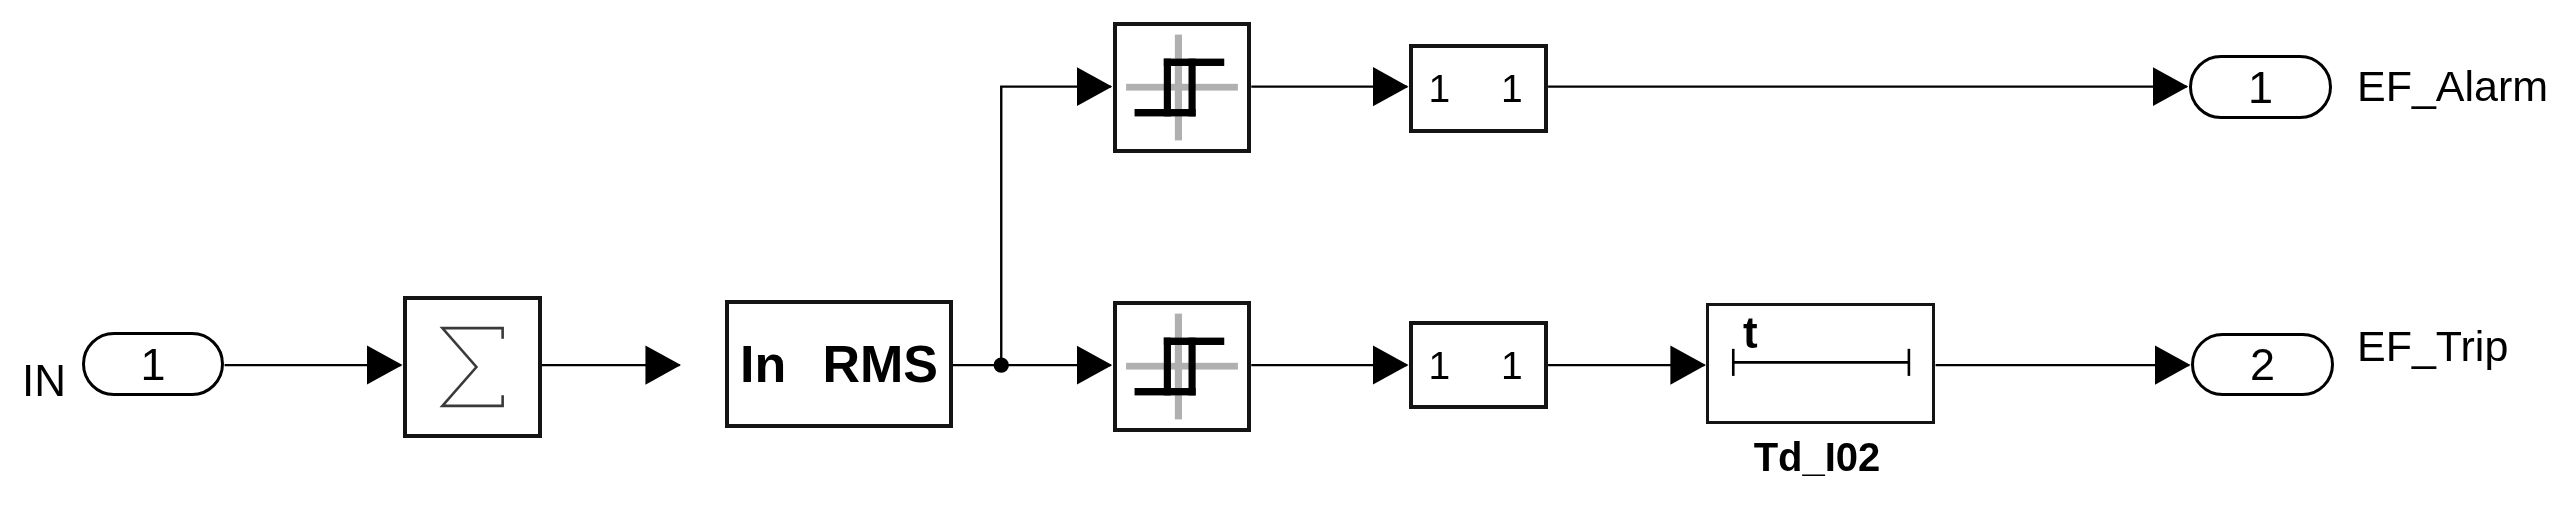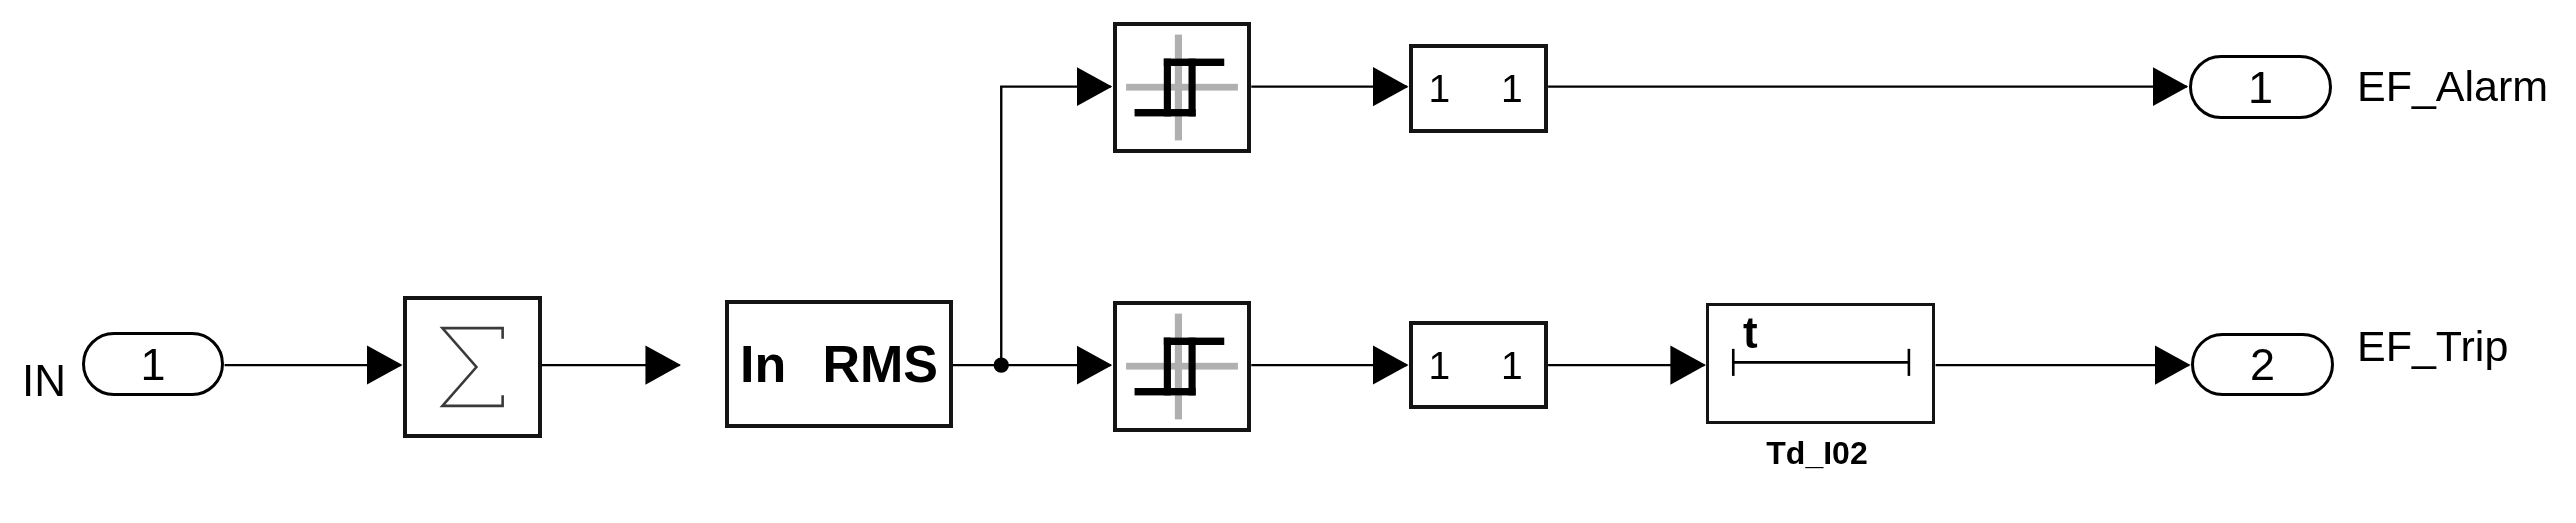--- a/index.html
+++ b/index.html
@@ -74,21 +74,21 @@
     font-size: 41px;
     font-weight: bold;
     line-height: 1;
     white-space: nowrap;
   }
   .timer-name {
     position: absolute;
     left: 1718px; top: 437px;
     width: 198px;
     text-align: center;
-    font-size: 32px;
+    font-size: 40px;
     font-weight: bold;
     line-height: 1;
   }
   .port-name { font-size: 43px; }
   .in-name { font-size: 44px; }
 </style>
 </head>
 <body>
 
 <div id="canvas">

